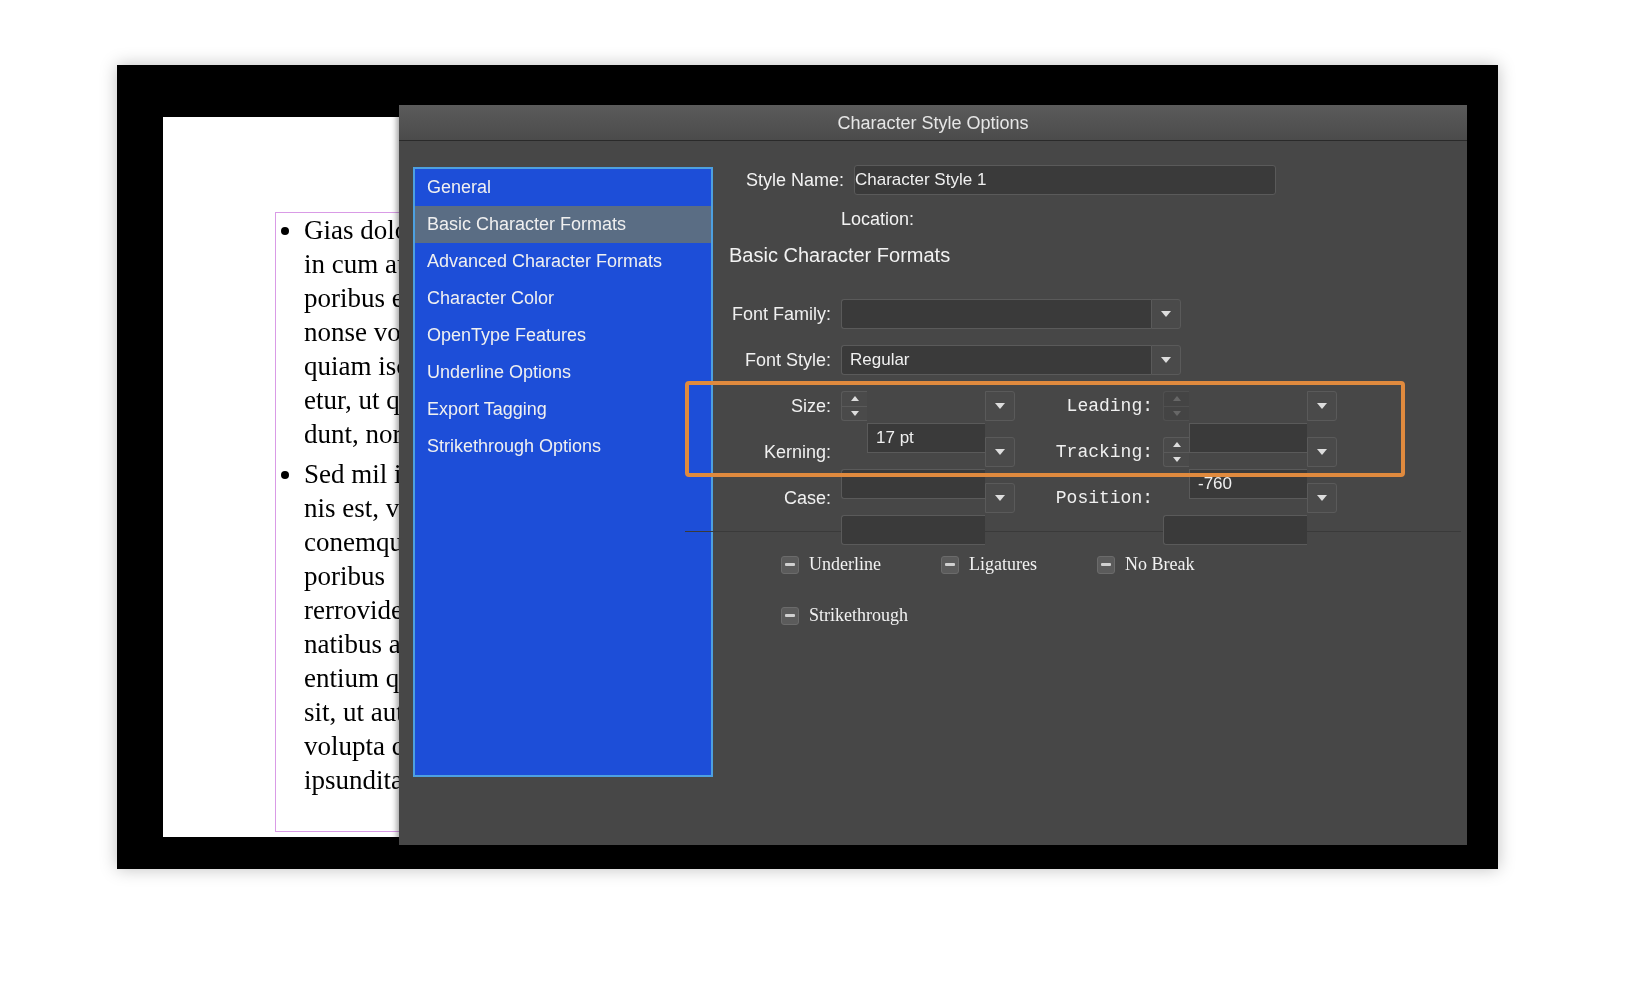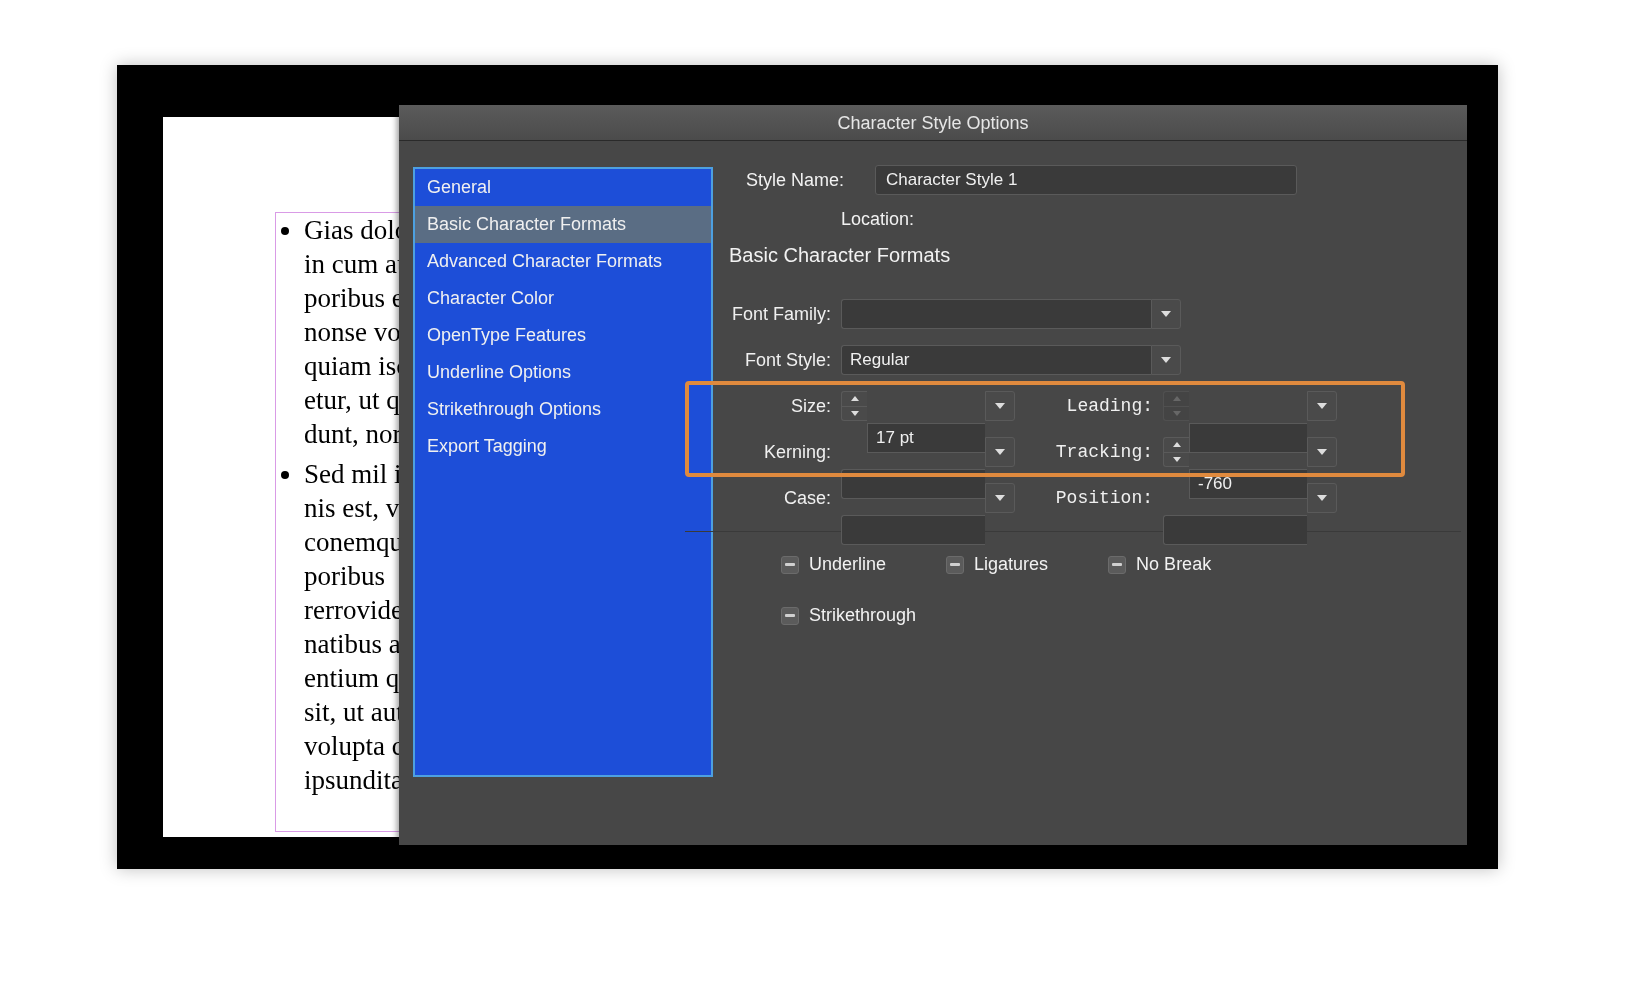--- a/index.html
+++ b/index.html
@@ -104,37 +104,36 @@
   .body {
     position: absolute;
     left: 330px;
     top: 60px;
     right: 16px;
   }
   .row {
     display: flex;
     align-items: center;
     margin-bottom: 14px;
-    gap: 21px;
   }
   .lbl {
     width: 125px;
     text-align: right;
     padding-right: 10px;
     color: #f2f2f2;
     font-size: 18px;
     white-space: nowrap;
   }
   .tinput {
     background: #3a3a3a;
     border: 1px solid #5a5a5a;
     border-radius: 3px;
     height: 30px;
     color: #f0f0f0;
-    padding: 0 10px;
+    padding: 0 0;
     font-size: 17px;
   }
   .stylename { width: 422px; }
   .section-title {
     font-size: 20px;
     font-weight: 500;
     margin: 0 0 24px 0;
     color: #f2f2f2;
   }
   .formgrid {
@@ -213,20 +212,21 @@
     border: 4px solid #e08a3e;
     border-radius: 4px;
     pointer-events: none;
   }
   .checks {
     display: flex;
     flex-wrap: wrap;
     gap: 30px 60px;
     margin-left: 74px;
     margin-top: 22px;
+    font-family: Liberation Serif, serif;
   }
   .check {
     display: flex;
     align-items: center;
     gap: 10px;
     font-size: 18px;
     color: #f2f2f2;
   }
   .checkbox {
     width: 18px;
@@ -288,22 +288,22 @@
       <div class="dialog">
         <div class="titlebar">Character Style Options</div>
 
         <div class="sidebar">
           <div class="sidebar-item">General</div>
           <div class="sidebar-item selected">Basic Character Formats</div>
           <div class="sidebar-item">Advanced Character Formats</div>
           <div class="sidebar-item">Character Color</div>
           <div class="sidebar-item">OpenType Features</div>
           <div class="sidebar-item">Underline Options</div>
+          <div class="sidebar-item">Export Tagging</div>
           <div class="sidebar-item">Strikethrough Options</div>
-          <div class="sidebar-item">Export Tagging</div>
         </div>
 
         <div class="body">
           <div class="row">
             <div class="lbl">Style Name:</div>
             <input class="tinput stylename" value="Character Style 1" style="">
           </div>
           <div class="row">
             <div class="lbl" style="width:195px">Location:</div>
           </div>

